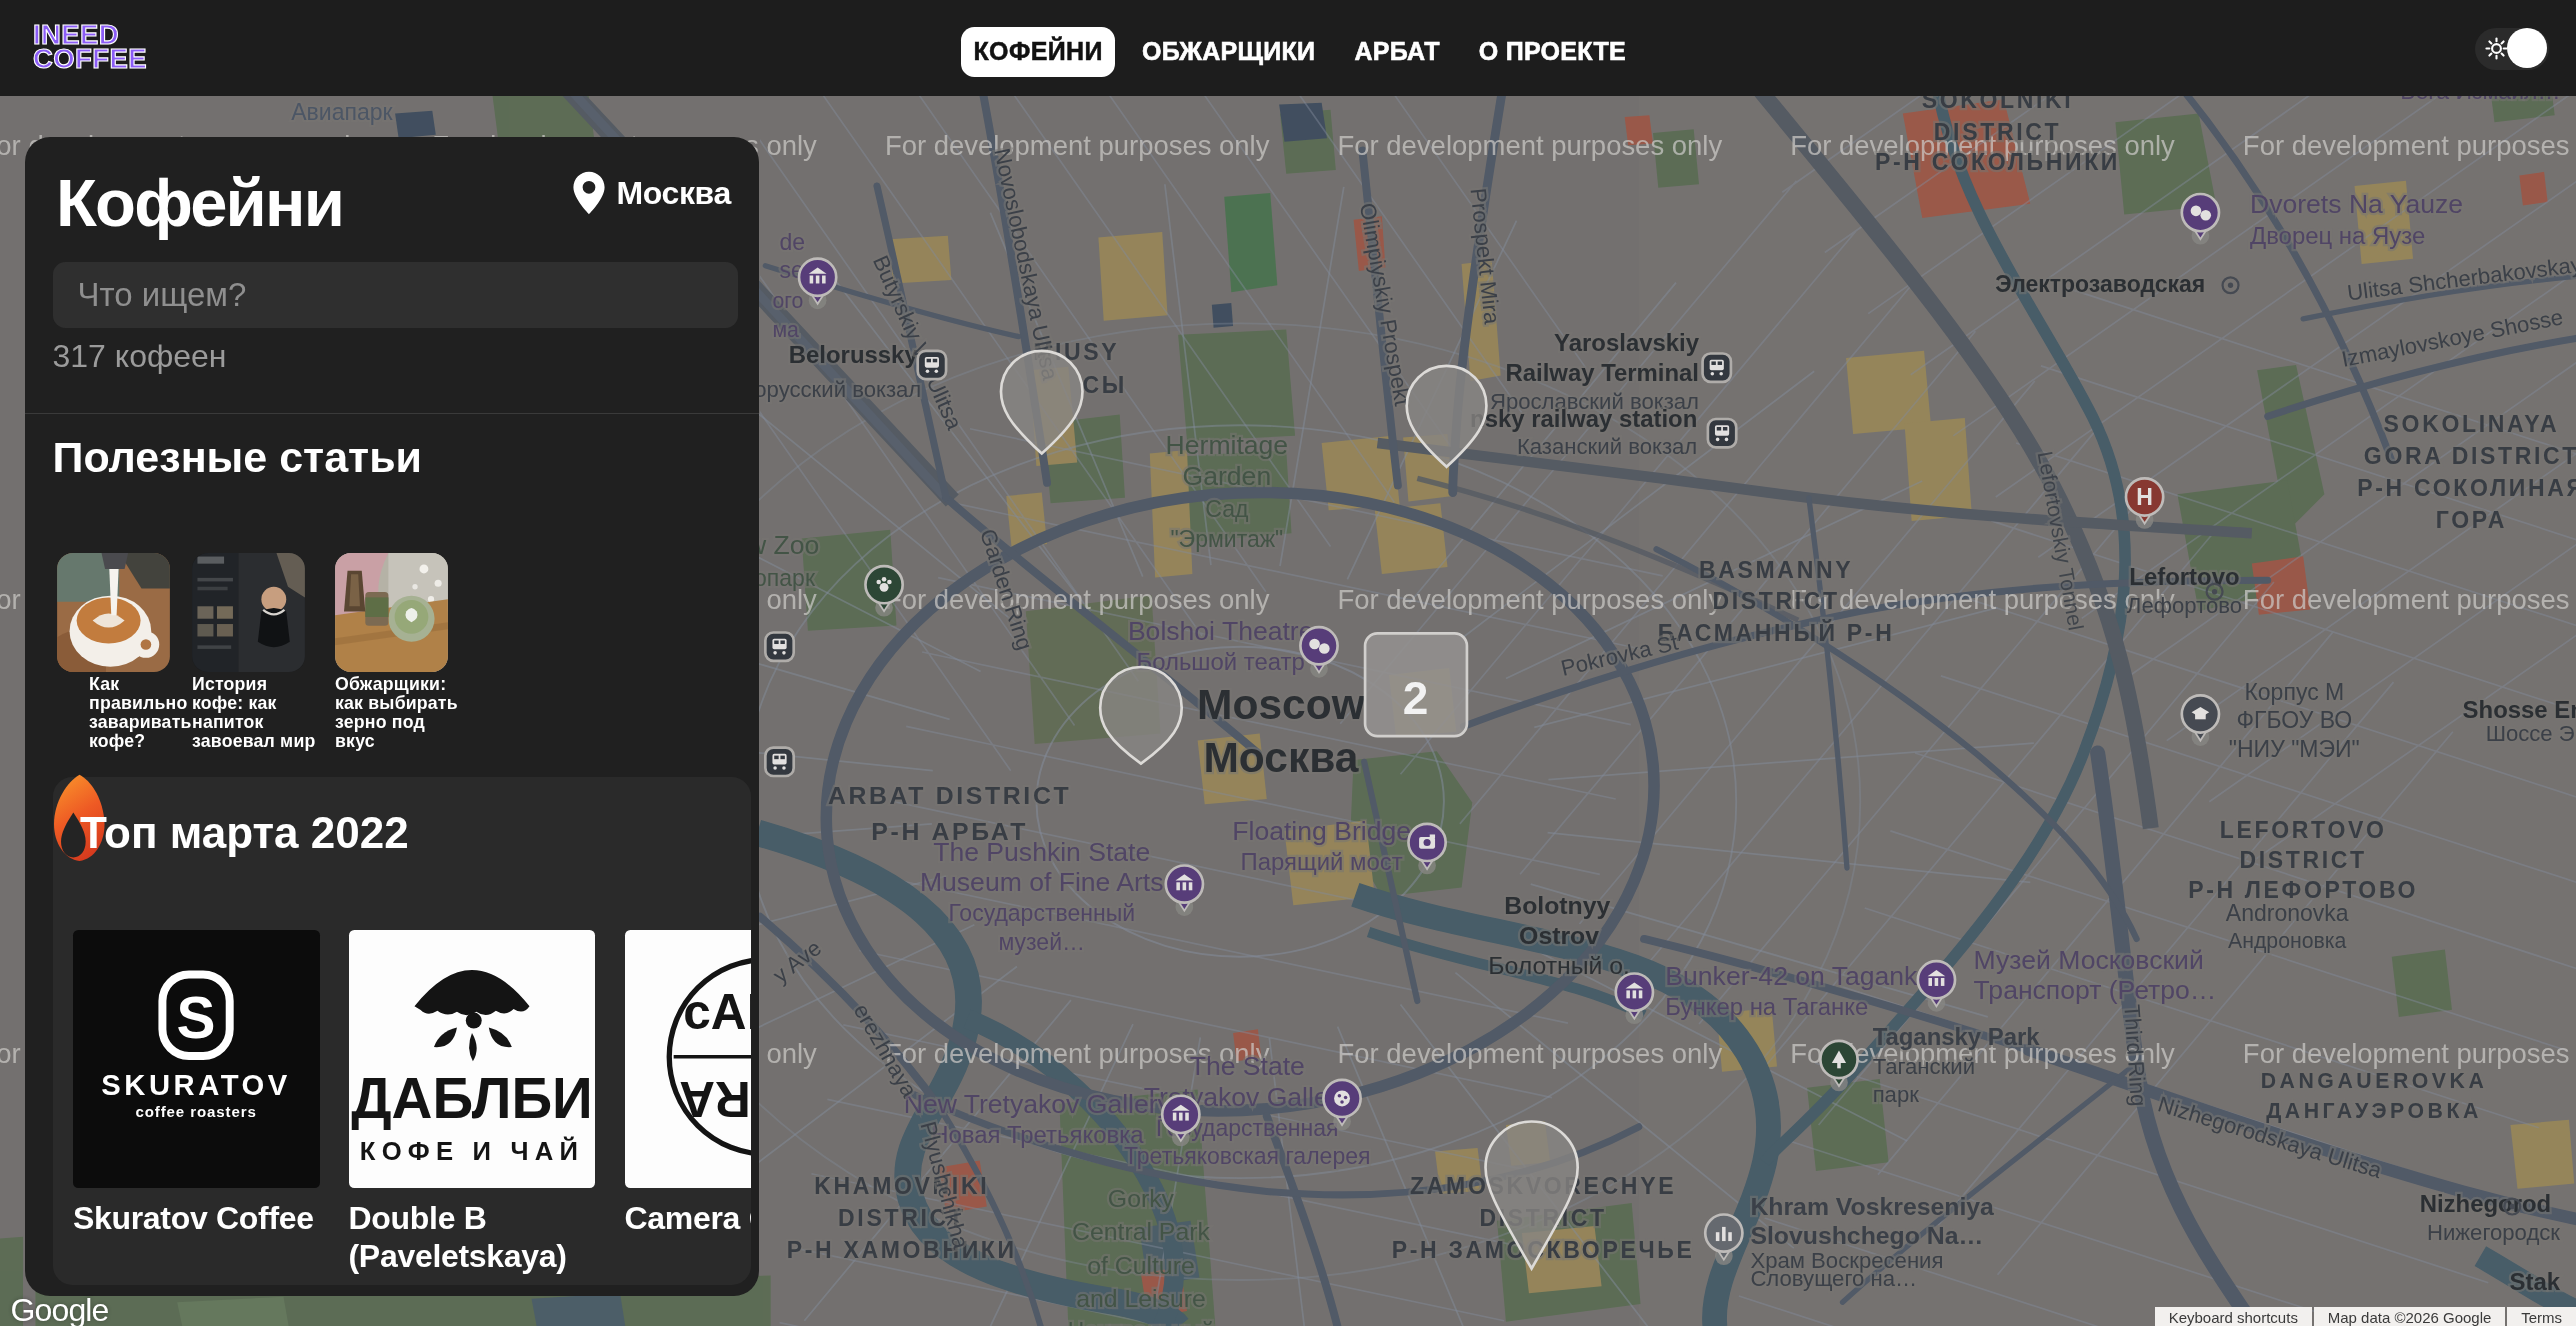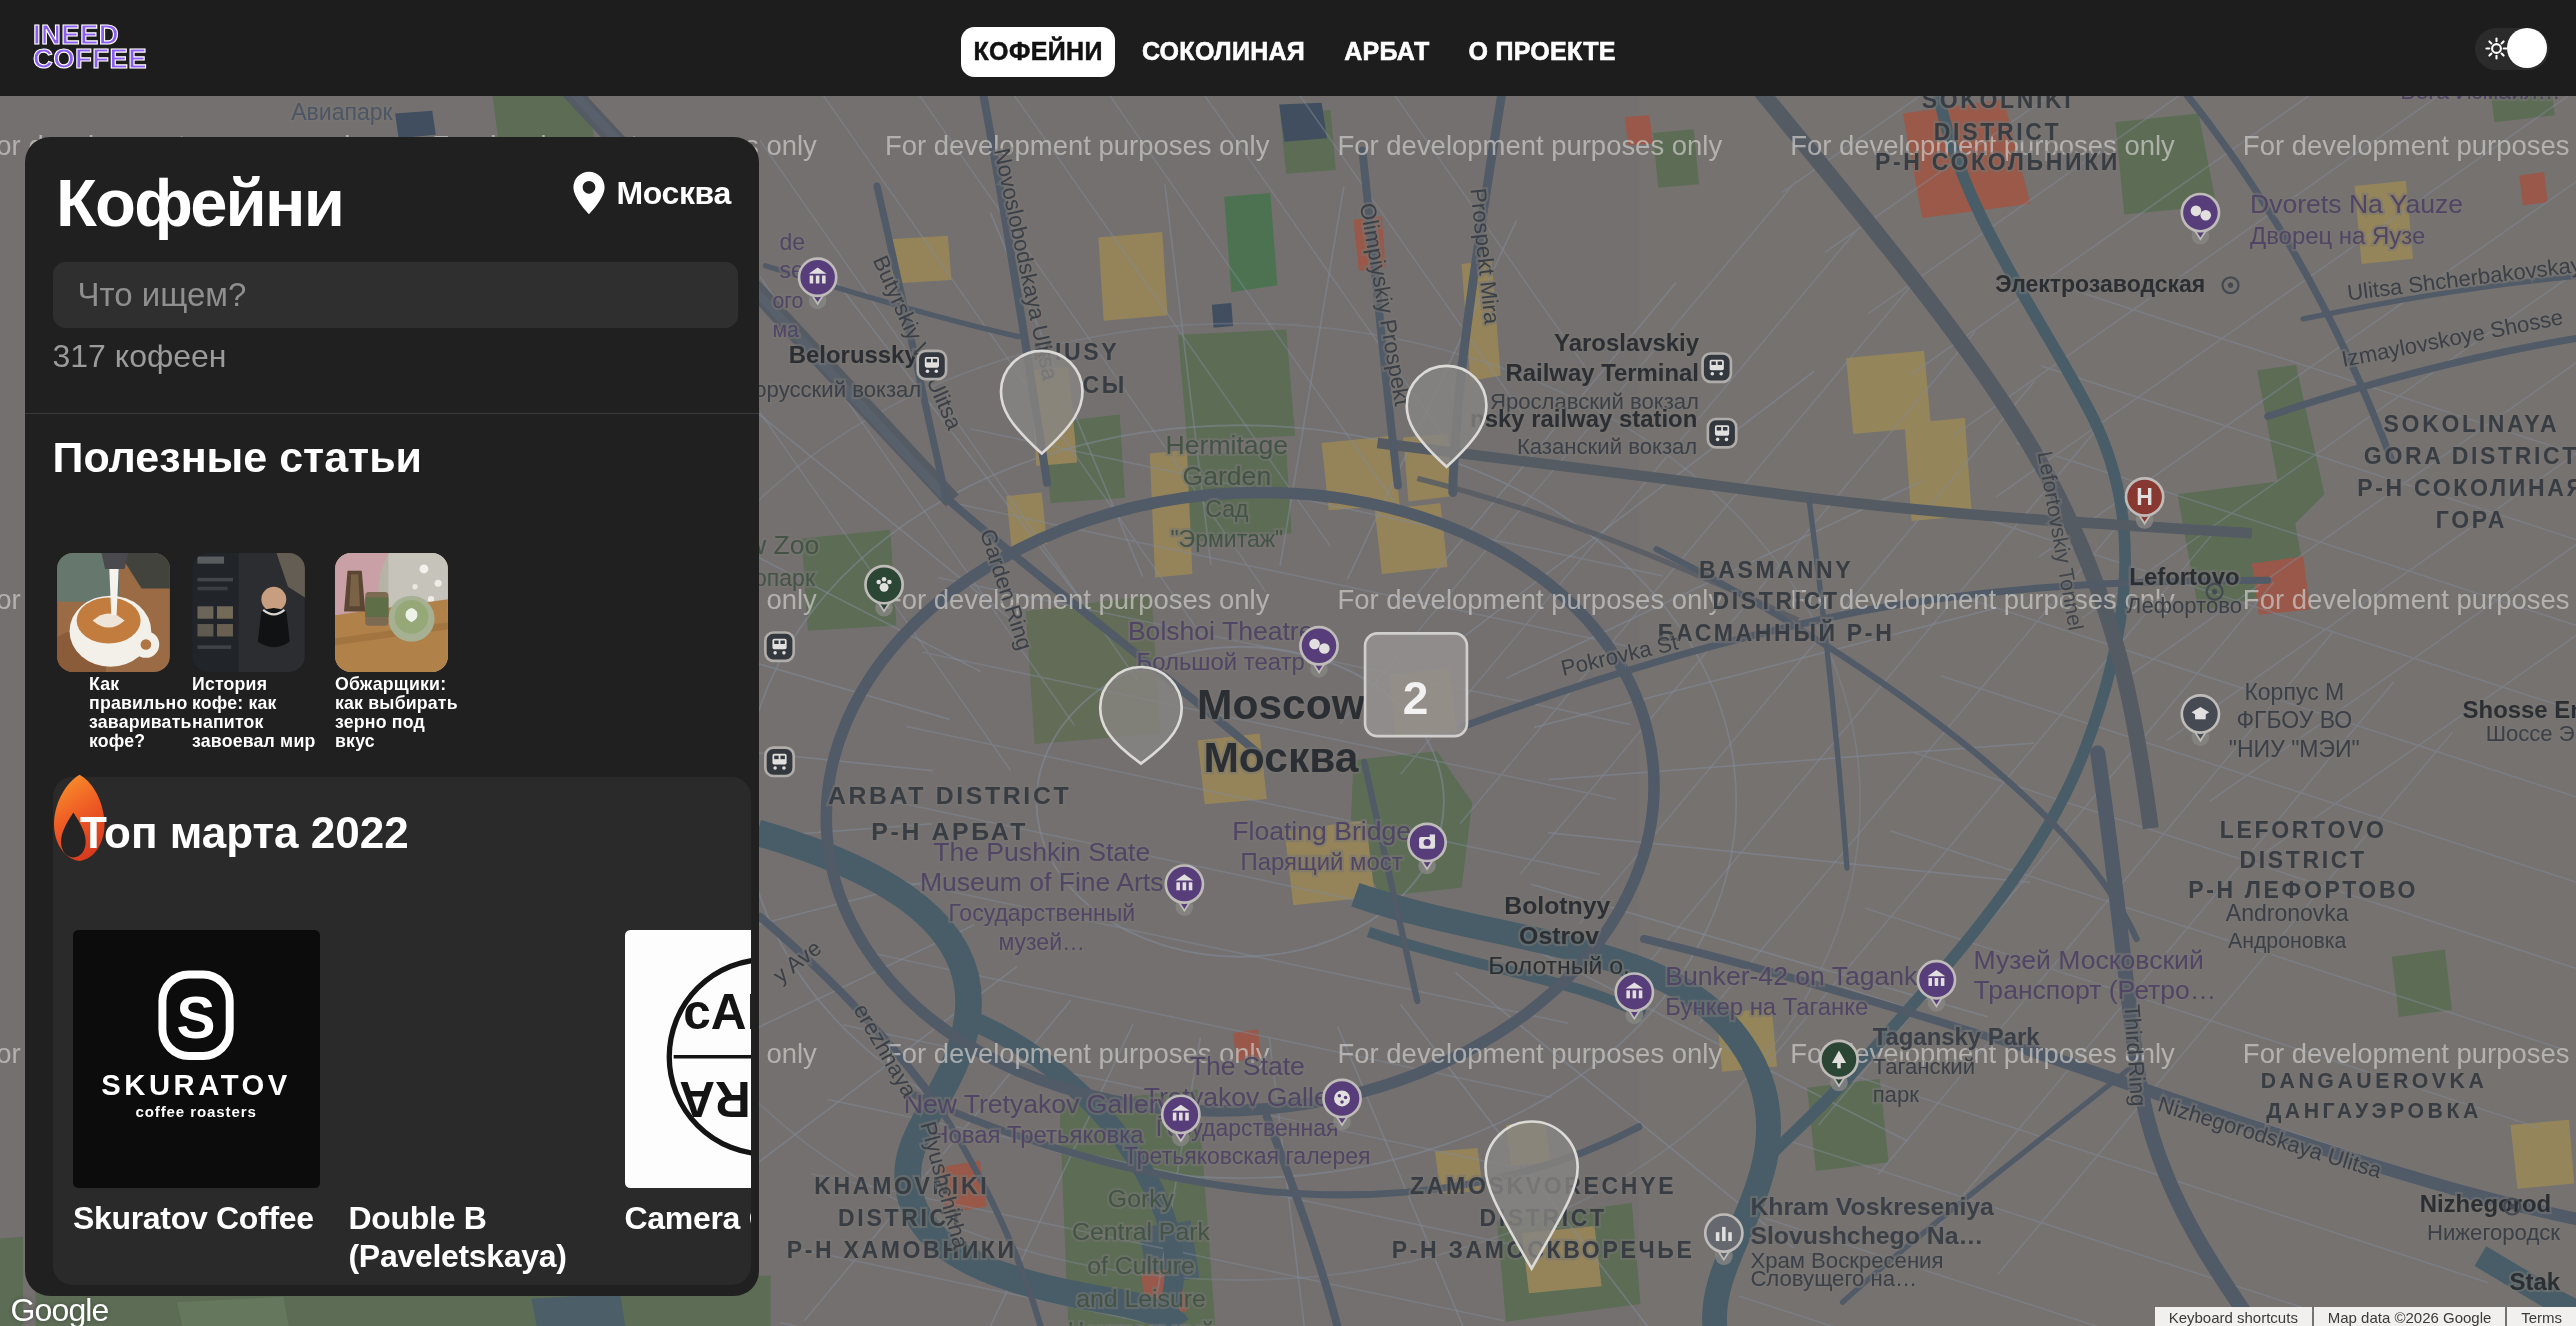--- a/index.html
+++ b/index.html
@@ -417,21 +417,21 @@
 <path d="M 1288,862 C 1250.28,834.88 1242,817.4 1242,799 A 46,46 0 1 1 1334,799 C 1334,817.4 1325.72,834.88 1288,862 Z" fill="#8f8d8b" fill-opacity="0.78" stroke="#e8e6e3" stroke-width="3"></path>
 <path d="M 1729,1432 C 1686.36,1358.56 1677,1338.8 1677,1318 A 52,52 0 1 1 1781,1318 C 1781,1338.8 1771.64,1358.56 1729,1432 Z" fill="#8f8d8b" fill-opacity="0.78" stroke="#e8e6e3" stroke-width="3"></path>
 <rect x="1541" y="715" width="115" height="116" rx="14" fill="#9b9997" fill-opacity="0.88" stroke="#dddbd8" stroke-width="3"></rect>
 <text x="1598" y="806" font-size="52" font-weight="bold" fill="#ffffff" text-anchor="middle" font-family="Liberation Sans, sans-serif">2</text>
 <rect x="0" y="0" width="2908" height="1498" fill="#000000" opacity="0.05"></rect>
 </svg>
 <div id="header">
   <div id="logo">INEED<br>COFFEE</div>
   <div id="nav">
     <div class="pill">КОФЕЙНИ</div>
-    <div class="item first">СОКОЛИНАЯ</div>
+    <div class="item first">ОБЖАРЩИКИ</div>
     <div class="item">АРБАТ</div>
     <div class="item">О ПРОЕКТЕ</div>
   </div>
   <div id="toggle">
     <svg width="23" height="23" viewBox="0 0 24 24" style="position:absolute;left:9.7px;top:9.7px">
       <circle cx="12" cy="12" r="4.6" fill="none" stroke="#fff" stroke-width="2.2"></circle>
       <g stroke="#fff" stroke-width="2.2" stroke-linecap="round">
         <line x1="12" y1="1.5" x2="12" y2="4.5"></line>
           <line x1="12" y1="19.5" x2="12" y2="22.5"></line>
         <line x1="1.5" y1="12" x2="4.5" y2="12"></line>
@@ -520,20 +520,31 @@
 
   <div id="topcard">
     <div class="shop" style="left:20.4px;width:247px;background:#0c0c0c;">
       <svg width="247" height="258" viewBox="0 0 279 291">
         <rect x="101" y="50" width="76" height="92" rx="30" fill="none" stroke="#fff" stroke-width="9"></rect>
         <text x="139" y="122" font-size="66" font-weight="bold" fill="#fff" text-anchor="middle" font-family="Liberation Sans, sans-serif">S</text>
         <text x="139" y="186" font-size="33" font-weight="bold" fill="#fff" text-anchor="middle" letter-spacing="4" font-family="Liberation Sans, sans-serif">SKURATOV</text>
         <text x="139" y="211" font-size="17" font-weight="bold" fill="#fff" text-anchor="middle" letter-spacing="1" font-family="Liberation Sans, sans-serif">coffee roasters</text>
       </svg>
     </div>
+    <div class="shop" style="left:296px;width:246px;background:#fdfdfd;">
+      <svg width="246" height="258" viewBox="0 0 278 291">
+        <path d="M 74,86 Q 139,4 204,86 Q 197,96 186,89 Q 177,98 166,91 Q 155,100 144,92 Q 133,100 122,92 Q 111,99 100,91 Q 89,98 81,90 Q 77,88 74,86 Z" fill="#141414"></path>
+        <circle cx="141" cy="102" r="9" fill="#141414"></circle>
+        <path d="M 122,110 q -20,5 -26,22 q 22,2 26,-22 Z" fill="#141414"></path>
+        <path d="M 158,110 q 20,5 26,22 q -22,2 -26,-22 Z" fill="#141414"></path>
+        <path d="M 139,116 q -7,17 1,32 q 9,-15 -1,-32 Z" fill="#141414"></path>
+        <text x="139" y="212" font-size="64" font-weight="bold" fill="#141414" text-anchor="middle" font-family="Liberation Sans, sans-serif">ДАБЛБИ</text>
+        <text x="139" y="260" font-size="29" font-weight="bold" fill="#141414" text-anchor="middle" letter-spacing="7" font-family="Liberation Sans, sans-serif">КОФЕ И ЧАЙ</text>
+      </svg>
+    </div>
     <div class="shop" style="left:572px;width:246px;background:#fdfdfd;">
       <svg width="246" height="258" viewBox="0 0 278 291">
         <circle cx="160" cy="143" r="110" fill="none" stroke="#141414" stroke-width="6"></circle>
         <text x="125" y="112" font-size="56" font-weight="bold" fill="#141414" text-anchor="middle" font-family="Liberation Sans, sans-serif">cAM</text>
         <text x="122" y="205" font-size="56" font-weight="bold" fill="#141414" text-anchor="middle" transform="rotate(180 122 188)" font-family="Liberation Sans, sans-serif">URA</text>
         <line x1="55" y1="143" x2="260" y2="143" stroke="#141414" stroke-width="4"></line>
       </svg>
     </div>
     <div class="scap" style="left:20.4px;">Skuratov Coffee</div>
     <div class="scap" style="left:296px;">Double B<br>(Paveletskaya)</div>

